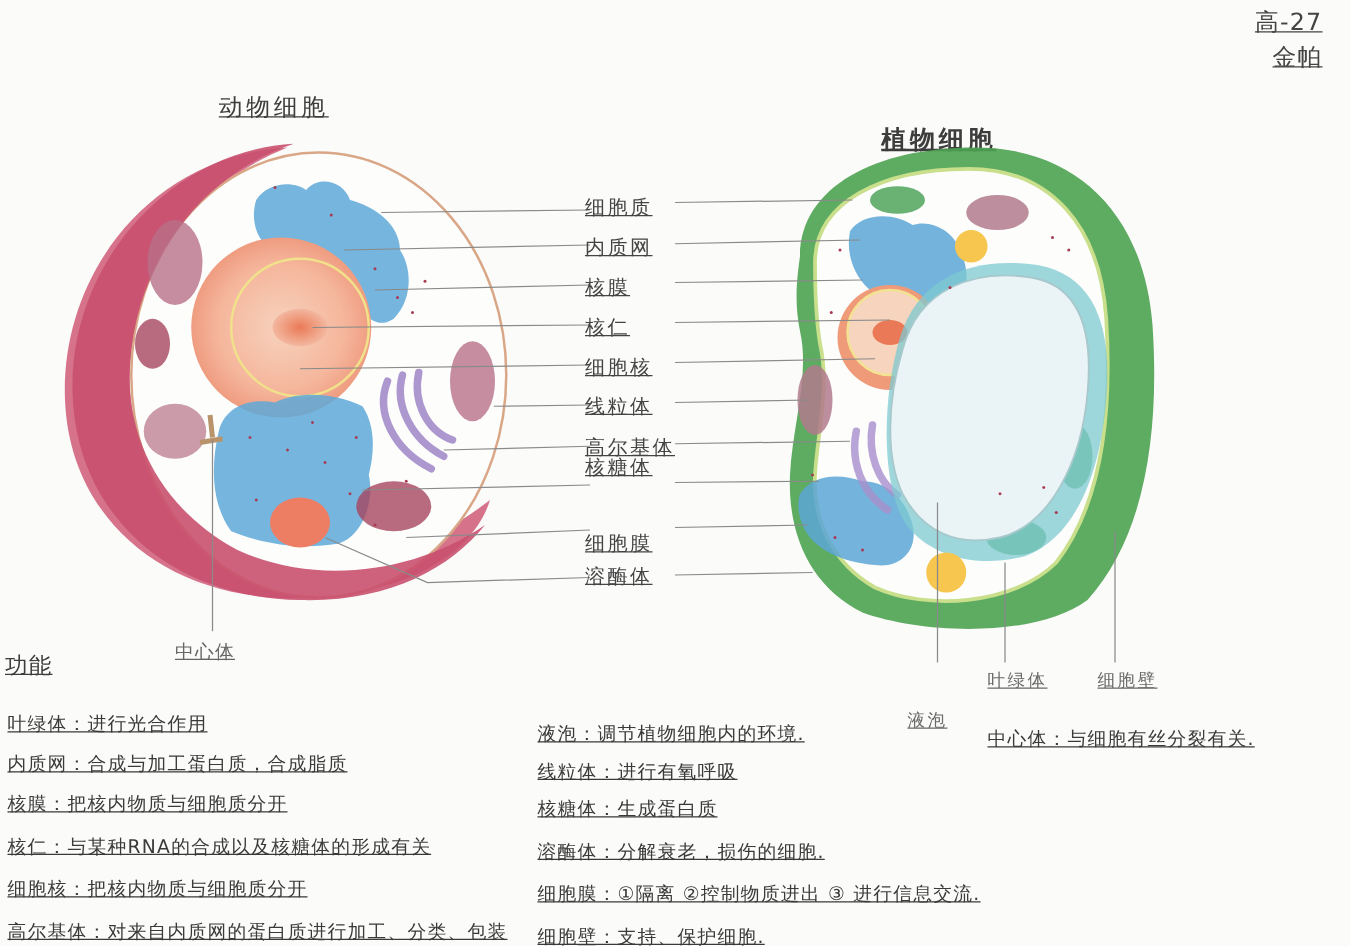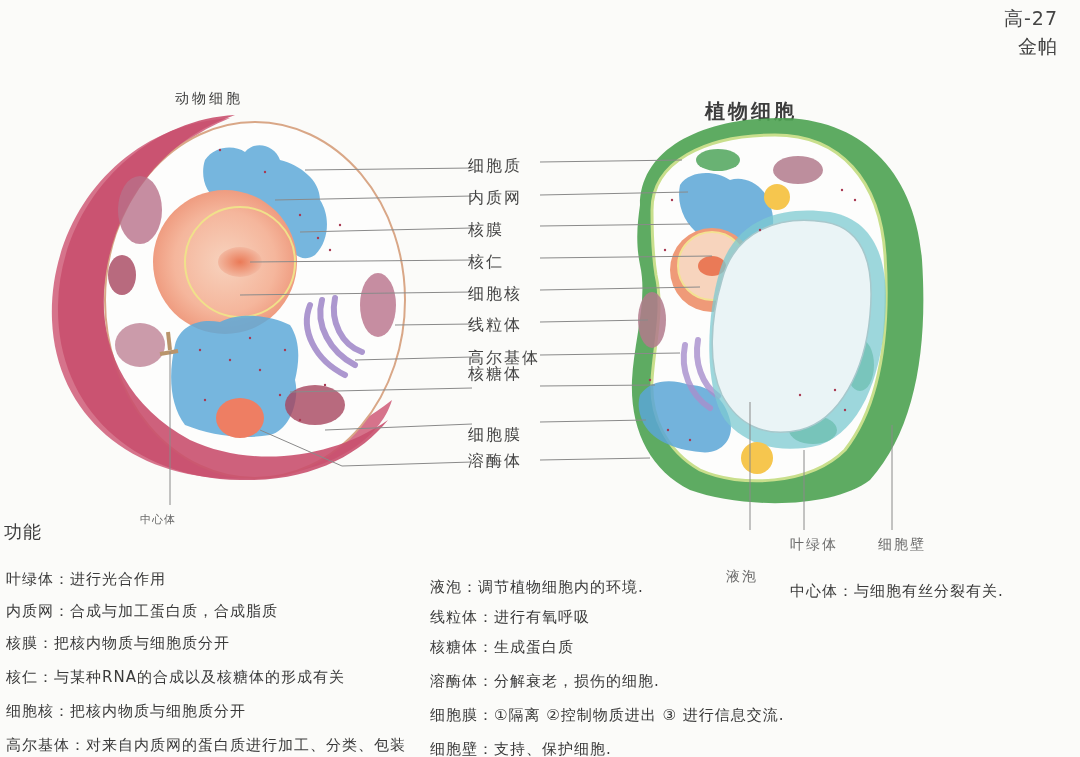--- a/index.html
+++ b/index.html
@@ -2,28 +2,28 @@
 <html><head>
   <meta charset="utf-8">
   <style>
     html, body { margin:0; padding:0; }
     body {
       width:1080px; height:757px; overflow:hidden; position:relative;
       background:#fbfbf9;
       font-family:"DejaVu Sans", sans-serif;
       color:#3a3a3a;
     }
-    .hand { font-family:"DejaVu Sans", sans-serif; color:#3d3d3d; letter-spacing:1px; }
+    .hand { font-family:"DejaVu Sans", sans-serif; color:#3d3d3d; letter-spacing:1px;text-decoration:underline; }
     .abs { position:absolute; }
     #author { right:22px; top:4px; text-align:right; font-size:19px; line-height:28px; color:#444; }
-    #animal-title { left:175px; top:90px; font-size:14px; letter-spacing:3px; }
+    #animal-title { left:175px; top:73px; font-size:19px; letter-spacing:3px; }
     #plant-title { left:705px; top:98px; font-size:20px; letter-spacing:3px; font-weight:bold; }
     .label-col { position:absolute; left:468px; font-size:16px; letter-spacing:2px; color:#444; }
     .bottom-label { position:absolute; font-size:14px; color:#6a6a6a; letter-spacing:2px; }
-    #centriole-label { left:140px; top:512px; font-size:11px; color:#666; }
+    #centriole-label { left:140px; top:512px; font-size:15px; color:#666; }
     #func-heading { left:4px; top:520px; font-size:18px; }
     .func { position:absolute; font-size:15px; letter-spacing:1px; color:#3a3a3a; white-space:nowrap; }
     svg { position:absolute; left:0; top:0; }
   </style>
 </head>
 <body>
 
 <div id="author" class="abs hand">
   <div>高-27</div>
   <div>金帕</div>

